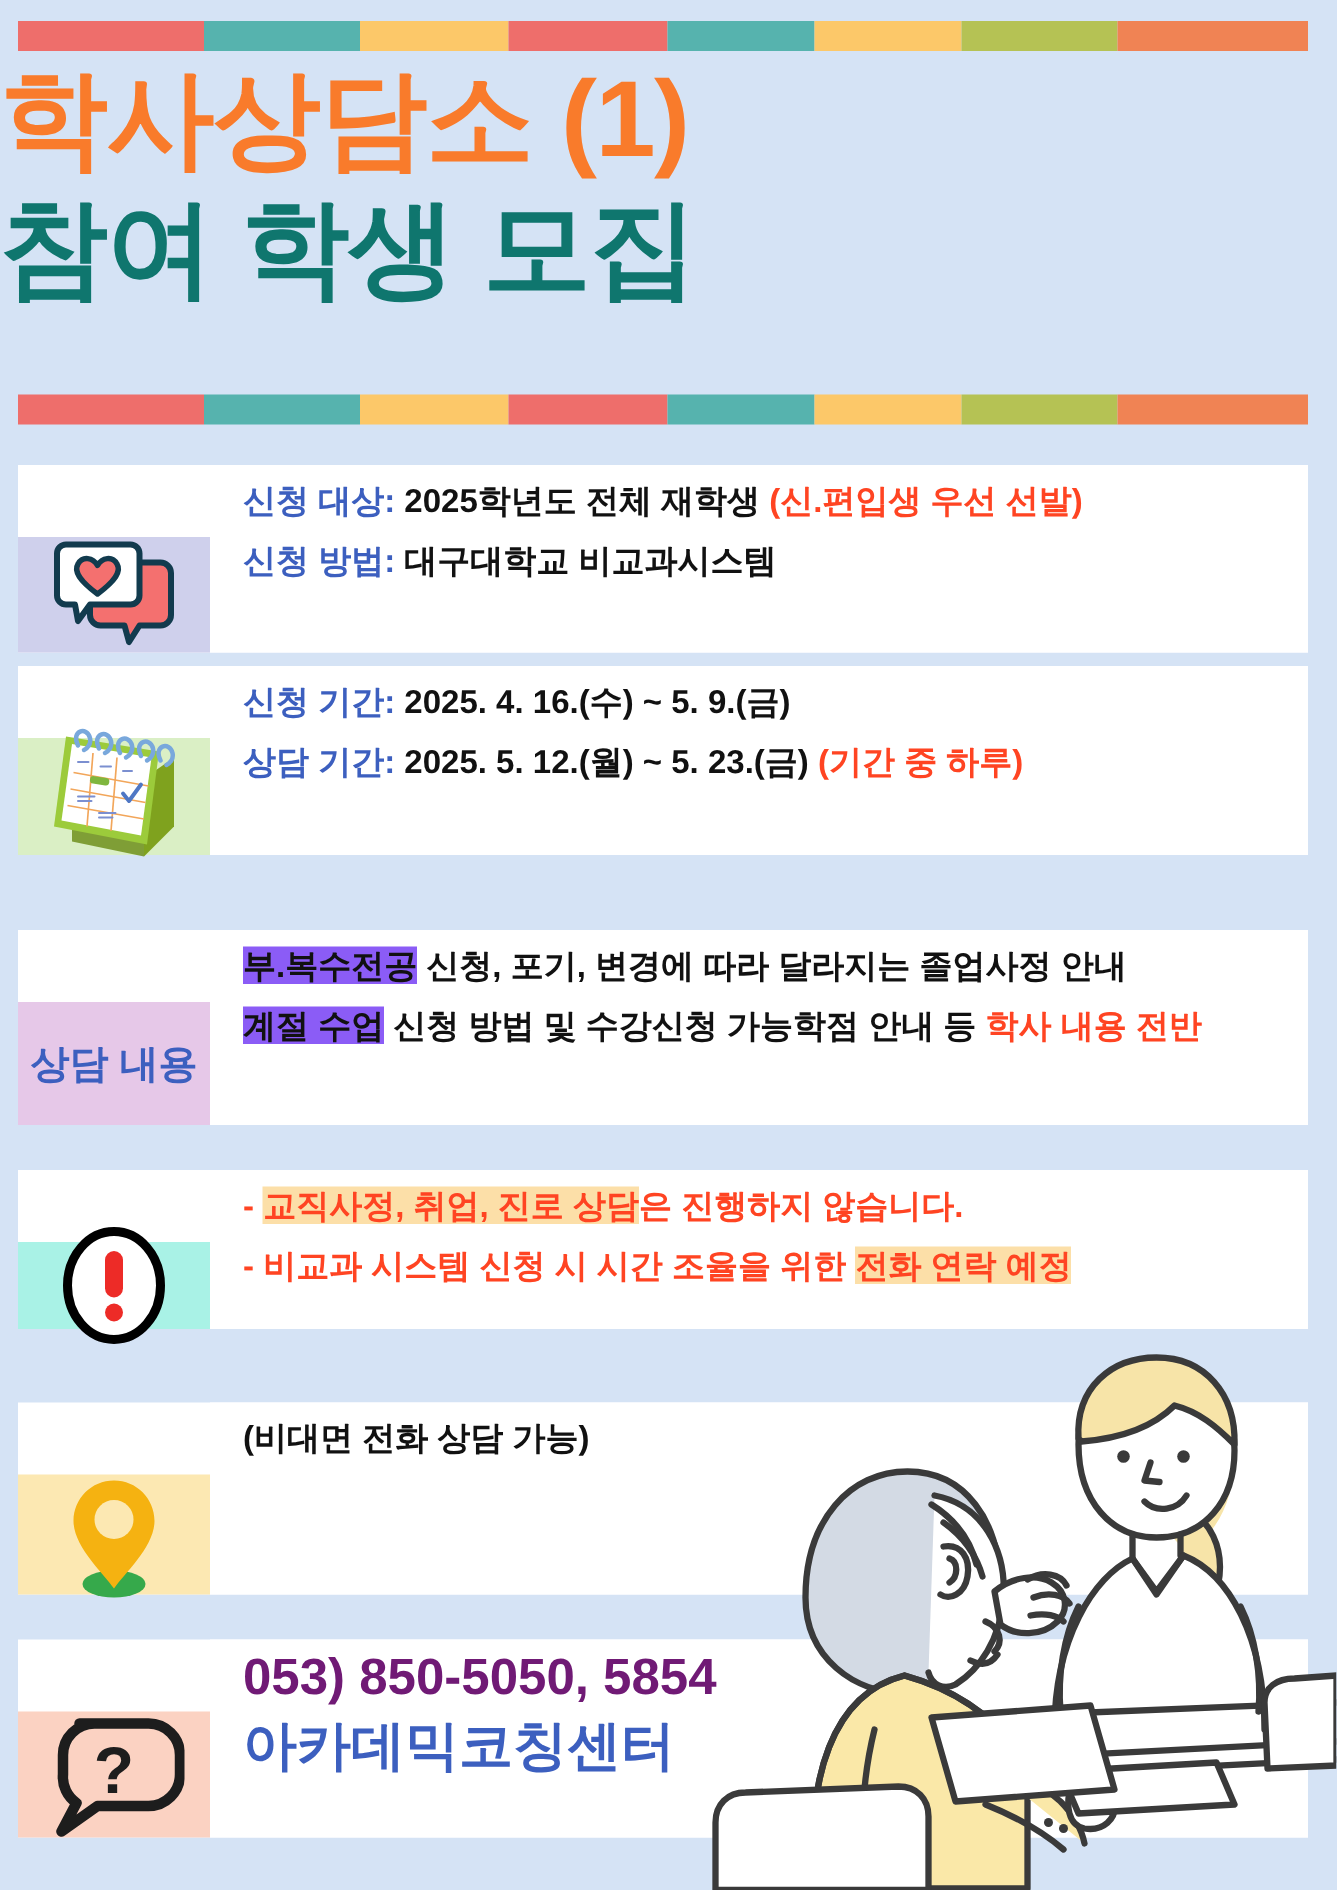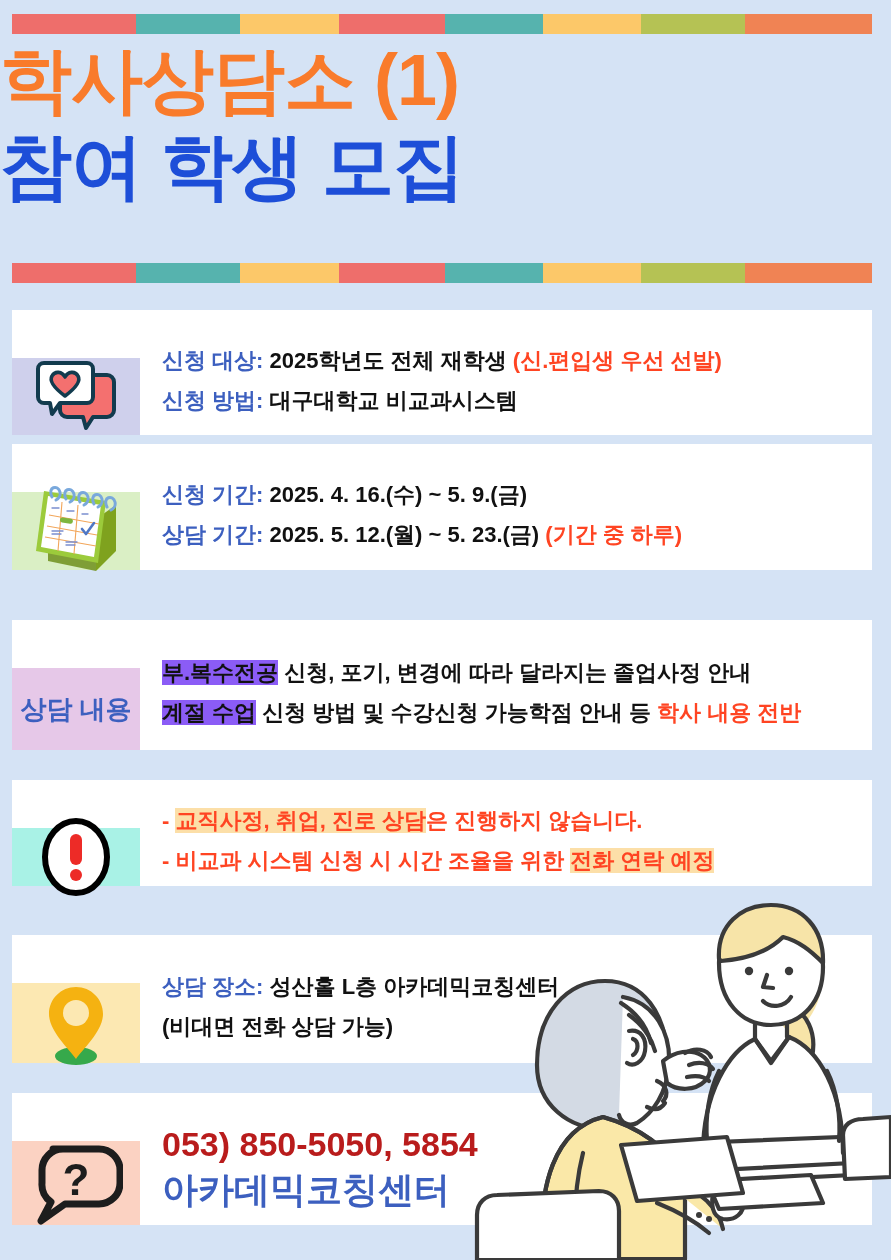--- a/index.html
+++ b/index.html
@@ -23,21 +23,21 @@
   .stripe span { display:block; height:100%; }
 
   
   .title-block {
     position:absolute;
     top:44px; left:0; right:0;
     text-align:left;
   }
   .title-line { font-weight:bold; letter-spacing:-1px; line-height:1.0; }
   .title-line-1 { font-size:72px; color:#F97B2B; }
-  .title-line-2 { font-size:72px; color:#1d4ed8; margin-top:14px; }
+  .title-line-2 { font-size:72px; color:#0f766e; margin-top:14px; }
 
   
   .row {
     position:absolute;
     left:12px;
     width:860px;
     display:flex;
     background:#ffffff;
     z-index:3;
   }
@@ -45,24 +45,24 @@
     width:128px;
     flex:0 0 128px;
     display:flex;
     align-items:center;
     justify-content:center;
     margin-top:48px;
   }
   .row-body {
     flex:1;
     background:#ffffff;
-    padding:28px 0 12px 22px;
+    padding:4px 0 12px 22px;
     display:flex;
     flex-direction:column;
-    justify-content:center;
+    justify-content:flex-start;
   }
   .line {
     font-size:22px;
     font-weight:bold;
     color:#111111;
     line-height:1.35;
     white-space:nowrap;
     margin:5px 0;
   }
   .lbl { color:#3C5FBF; }
@@ -78,21 +78,21 @@
   #row-place    { top:935px; height:128px; }
   #row-contact  { top:1093px; height:132px; }
 
   #row-notice .row-body { background:#ffffff; }
   #row-content .row-icon {
     font-size:26px; font-weight:bold; color:#3C5FBF;
   }
 
   
   .phone-num {
-    font-size:34px; font-weight:bold; color:#b91c1c; line-height:1.2;
+    font-size:34px; font-weight:bold; color:#701a75; line-height:1.2;
     margin:1px 0 3px 0;
   }
   .phone-org {
     font-size:36px; font-weight:bold; color:#3C5FBF; line-height:1.2;
   }
 
   
   .illustration {
     position:absolute;
     right:0; bottom:0;
@@ -209,21 +209,20 @@
 
 <div class="row" id="row-place">
   <div class="row-icon" style="background:#FCE8B2">
     <svg width="74" height="92" viewBox="0 0 74 92">
       <ellipse cx="37" cy="79" rx="21" ry="9" fill="#36A94B"></ellipse>
       <path d="M37 10 C22 10 10 22 10 37 C10 54 30 72 37 82 C44 72 64 54 64 37 C64 22 52 10 37 10 Z" fill="#F5B211"></path>
       <circle cx="37" cy="36" r="13" fill="#FCE8B2"></circle>
     </svg>
   </div>
   <div class="row-body">
-    <div class="line"><span class="lbl">상담 장소: </span><span>성산홀 L층 아카데믹코칭센터</span></div>
     <div class="line">(비대면 전화 상담 가능)</div>
   </div>
 </div>
 
 <div class="row" id="row-contact">
   <div class="row-icon" style="background:#FBD2C2">
     <svg width="94" height="84" viewBox="0 0 94 84">
       <path d="M24 8 h46 a21 21 0 0 1 21 21 v13 a21 21 0 0 1 -21 21 h-34 l-24 17 10 -19 a21 21 0 0 1 -9 -19 v-13 a21 21 0 0 1 21 -21 z" fill="none" stroke="#1D1D1D" stroke-width="7" stroke-linejoin="round"></path>
       <text x="47" y="54" font-family="Liberation Sans, sans-serif" font-size="44" font-weight="bold" fill="#1D1D1D" text-anchor="middle">?</text>
     </svg>

